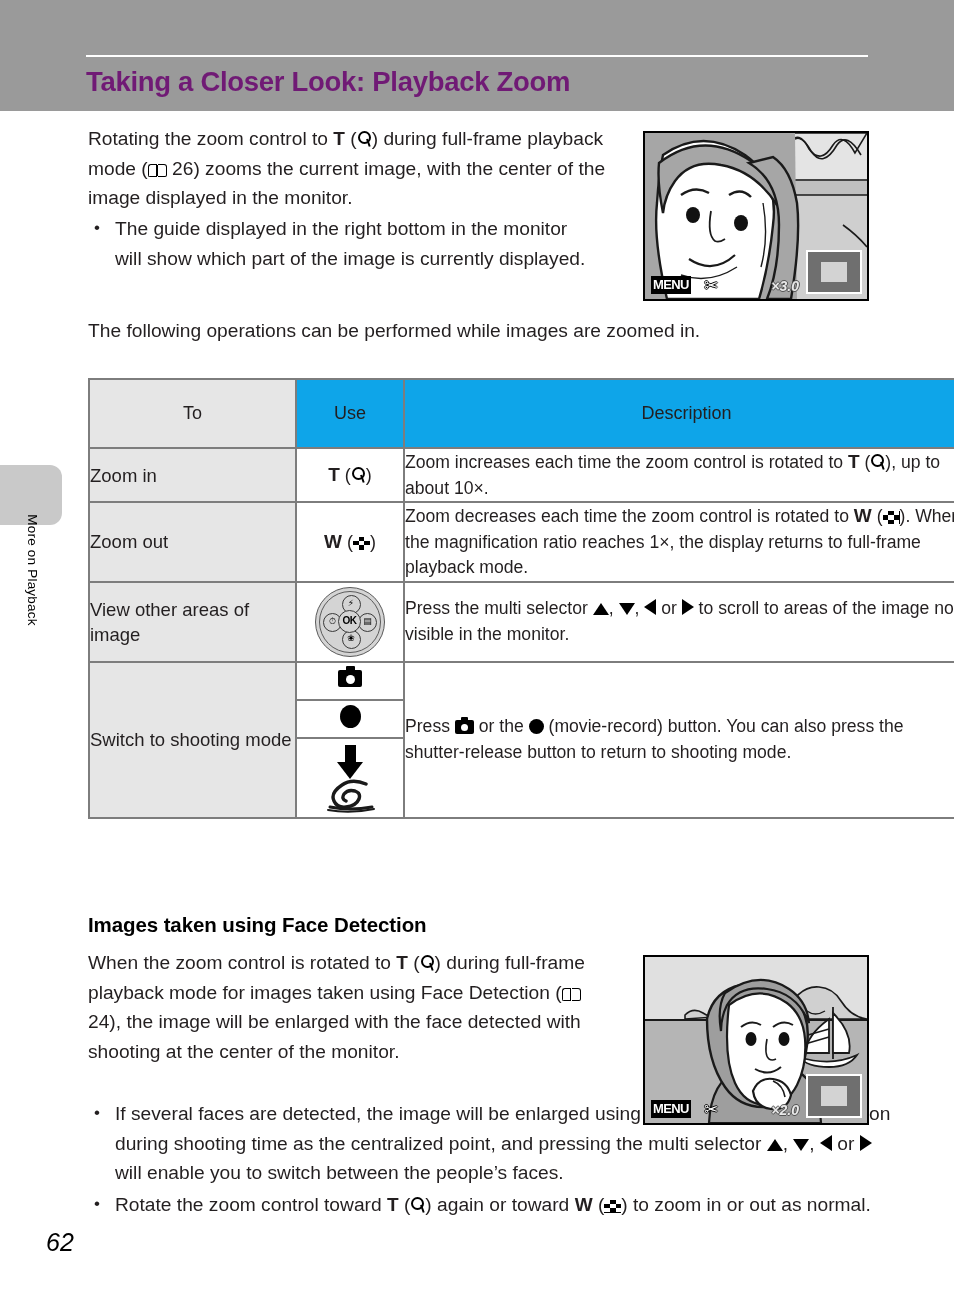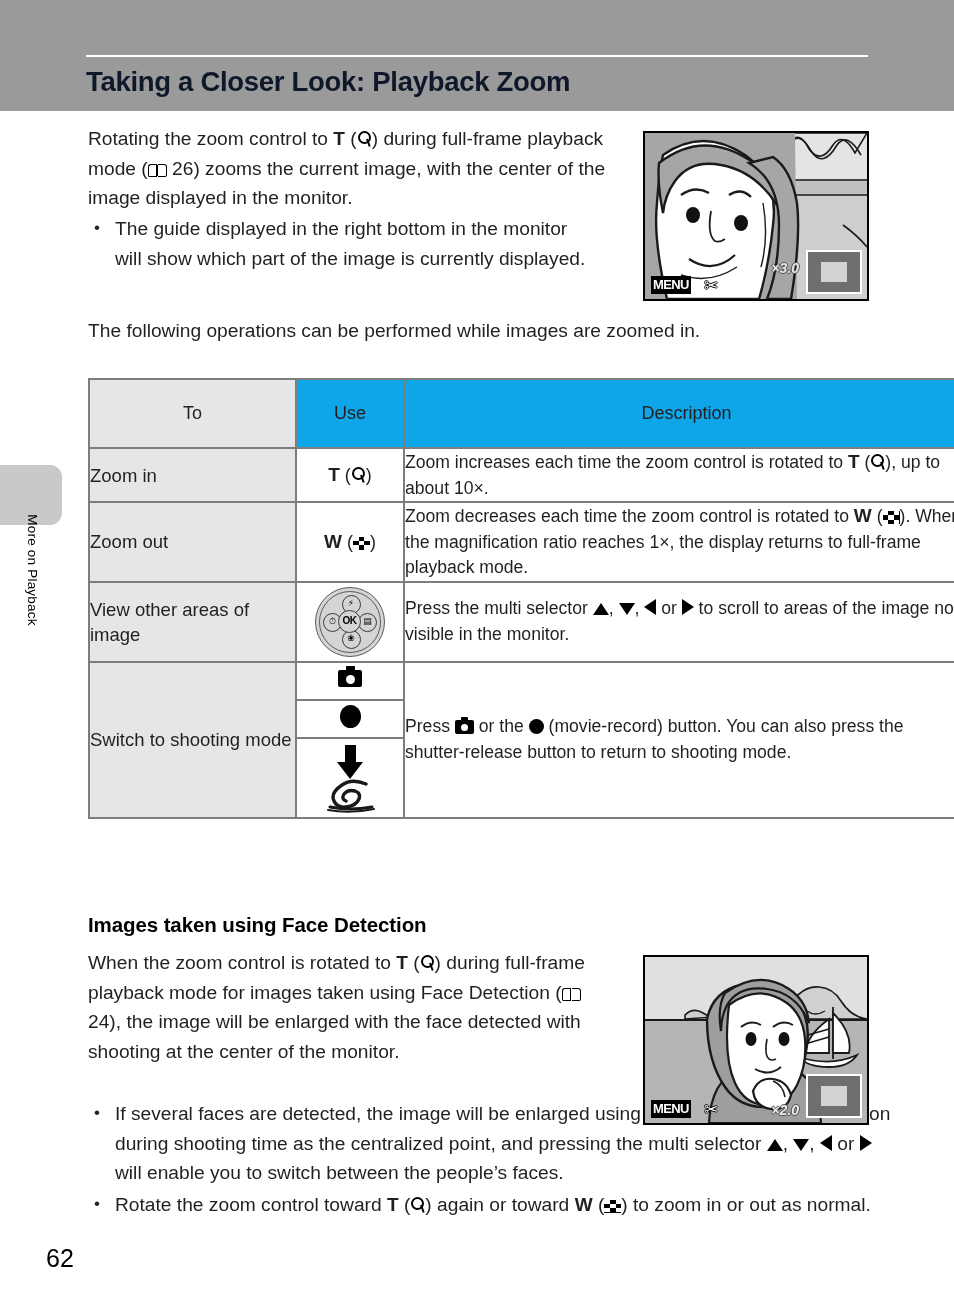--- a/index.html
+++ b/index.html
@@ -12,36 +12,36 @@
   .banner{
     position:absolute;left:0;top:0;width:954px;height:111px;
     background:#9a9a9a;
   }
   .banner-rule{
     position:absolute;left:86px;top:55px;width:782px;height:2px;background:#ffffff;
   }
   .banner-title{
     position:absolute;left:86px;top:62px;width:800px;
     font-size:27.5px;font-weight:bold;letter-spacing:-0.3px;
-    color:#0f172a;line-height:40px;white-space:nowrap;
+    color:#701a75;line-height:40px;white-space:nowrap;
   }
   
   .side-tab{
     position:absolute;left:0px;top:465px;width:62px;height:60px;
     background:#c9c9c9;border-radius:0 12px 12px 0;
   }
   .side-label{
     position:absolute;left:-60px;top:560px;width:180px;height:20px;
     transform:rotate(90deg);transform-origin:center center;
     font-size:13.5px;color:#000;text-align:center;
     letter-spacing:0.2px;
   }
   .page-num{
     position:absolute;left:46px;top:1228px;
-    font-size:25px;color:#000;margin-top:16px;
+    font-size:25px;font-style:italic;color:#000;
   }
   
   .para{
     position:absolute;font-size:19.2px;line-height:29.5px;color:#231f20;
   }
   .bullet-list{position:absolute;}
   .bullet-row{position:relative;padding-left:27px;font-size:19.2px;line-height:29.5px;color:#231f20;}
   .bullet-row:before{
     content:"\2022";position:absolute;left:6px;top:-1px;font-size:17px;color:#231f20;
   }
@@ -201,21 +201,21 @@
     <path d="M36 62 q14 -10 28 -2" fill="none" stroke="#1a1a1a" stroke-width="2.4"></path>
     <path d="M84 62 q12 -8 22 2" fill="none" stroke="#1a1a1a" stroke-width="2.4"></path>
     <ellipse cx="48" cy="82" rx="7" ry="8" fill="#111"></ellipse>
     <ellipse cx="96" cy="90" rx="7" ry="8" fill="#111"></ellipse>
     <path d="M66 78 q-4 24 4 30 q4 2 10 -2" fill="none" stroke="#1a1a1a" stroke-width="1.8"></path>
     <path d="M44 126 q24 16 46 -4" fill="none" stroke="#1a1a1a" stroke-width="2.2"></path>
     <path d="M36 142 q28 10 56 -8" fill="none" stroke="#1a1a1a" stroke-width="1.4"></path>
   </svg>
   <div class="mon-menu">MENU</div>
   <div class="mon-scissors" style="left:59px;">✂</div>
-  <div class="mon-ratio" style="right:68px;bottom:23px;">×3.0</div>
+  <div class="mon-ratio" style="right:68px;bottom:5px;">×3.0</div>
   <div class="mon-guide">
       <i></i>
     </div>
 </div>
 
 <table class="tbl">
   <tbody>
       <tr>
     <th class="c-to">To</th>
     <th class="c-use">Use</th>

